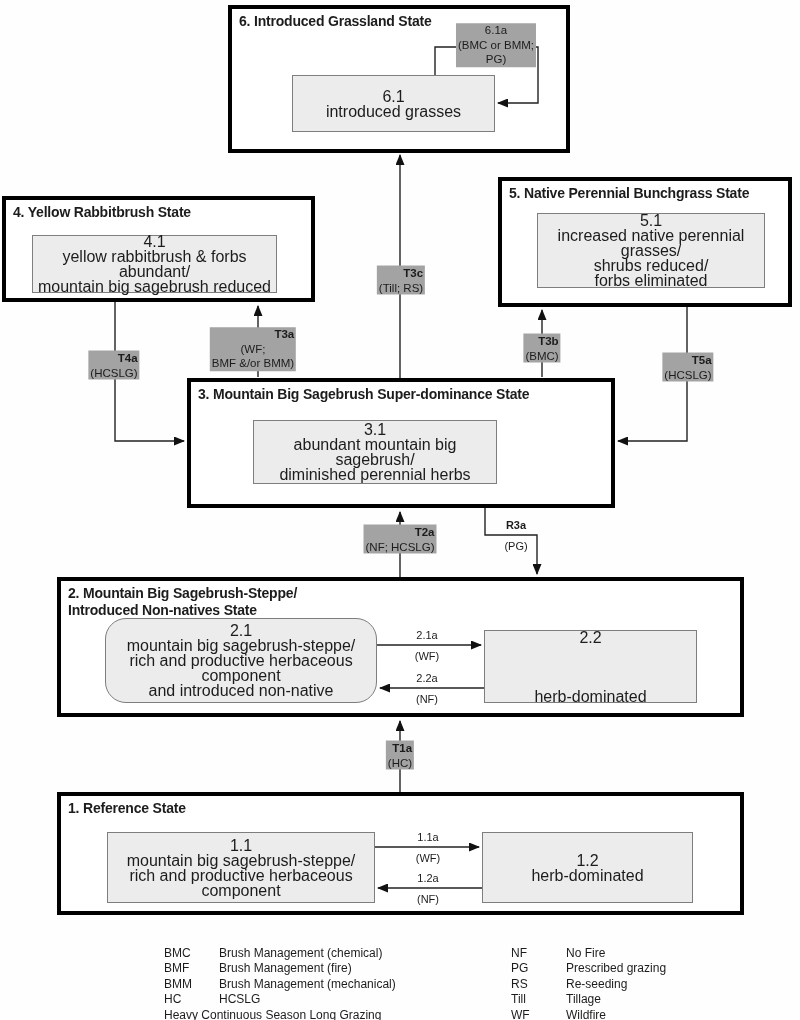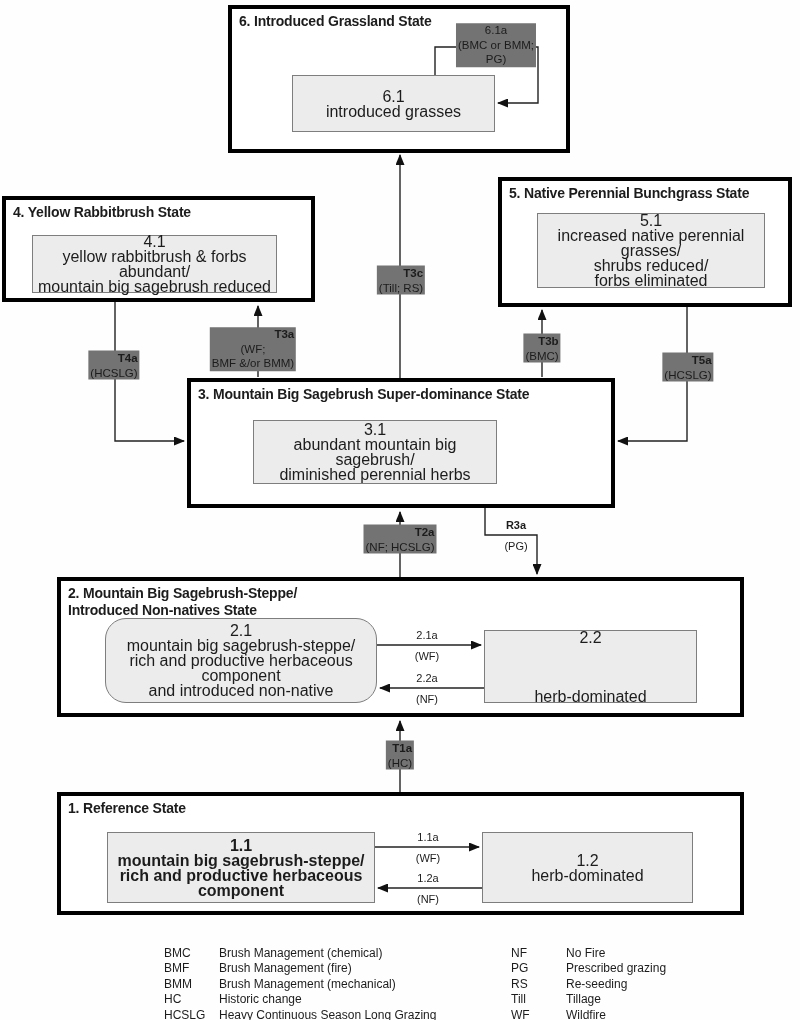--- a/index.html
+++ b/index.html
@@ -6,21 +6,21 @@
   #canvas{position:relative;width:800px;height:1020px;background:#fefefe;overflow:hidden;
           font-family:"Liberation Sans",sans-serif;color:#1c1c1c;}
   .state{position:absolute;box-sizing:border-box;background:#fff;border:4px solid #000;}
   .state-title{font-weight:bold;font-size:14px;line-height:17px;padding:4px 0 0 7px;
                letter-spacing:-0.2px;white-space:nowrap;}
   .community{position:absolute;box-sizing:border-box;background:#ececec;border:1.5px solid #7e7e7e;
              display:flex;flex-direction:column;align-items:center;justify-content:center;
              text-align:center;font-size:16px;line-height:15px;}
   #arrows{position:absolute;left:0;top:0;}
   .tlabel{position:absolute;transform:translate(-50%,-50%);text-align:center;font-size:11.5px;
-          line-height:14.5px;background:#737373;padding:0 2px;white-space:nowrap;}
+          line-height:14.5px;background:#a3a3a3;padding:0 2px;white-space:nowrap;}
   .tlabel .tname{font-weight:bold;text-align:right;}
   .plabel{position:absolute;transform:translate(-50%,-50%);text-align:center;font-size:11px;
           line-height:12px;white-space:nowrap;}
   .plabel > div:first-child{margin-bottom:9px;}
   .plabel .tname{font-weight:bold;}
   .legend-col{position:absolute;display:grid;grid-template-columns:55px auto;font-size:12px;
               line-height:15.4px;white-space:nowrap;}
 </style>
 </head>
 <body>
@@ -95,21 +95,21 @@
   <div class="community" style="left:105px;top:618px;width:272px;height:85px;border-radius:21px;">
     <div>2.1</div>
     <div>mountain big sagebrush-steppe/</div>
     <div>rich and productive herbaceous component</div>
     <div>and introduced non-native</div>
   </div>
   <div class="community" style="left:484px;top:630px;width:213px;height:73px;gap:44px;">
     <div>2.2</div>
     <div>herb-dominated</div>
   </div>
-  <div class="community" style="left:107px;top:832px;width:268px;height:71px;font-weight:bold;">
+  <div class="community" style="left:107px;top:832px;width:268px;height:71px;">
     <div>1.1</div>
     <div>mountain big sagebrush-steppe/</div>
     <div>rich and productive herbaceous component</div>
   </div>
   <div class="community" style="left:482px;top:832px;width:211px;height:71px;">
     <div>1.2</div>
     <div>herb-dominated</div>
   </div>
 
   <div class="tlabel" style="left:496px;top:45px;">
@@ -169,21 +169,20 @@
   </div>
 
   <div class="legend-col" style="left:164px;top:946px;">
     <div>BMC</div>
     <div>Brush Management (chemical)</div>
     <div>BMF</div>
     <div>Brush Management (fire)</div>
     <div>BMM</div>
     <div>Brush Management (mechanical)</div>
     <div>HC</div>
-    <div>Historic change</div>
     <div>HCSLG</div>
     <div>Heavy Continuous Season Long Grazing</div>
   </div>
   <div class="legend-col" style="left:511px;top:946px;">
     <div>NF</div>
     <div>No Fire</div>
     <div>PG</div>
     <div>Prescribed grazing</div>
     <div>RS</div>
     <div>Re-seeding</div>

